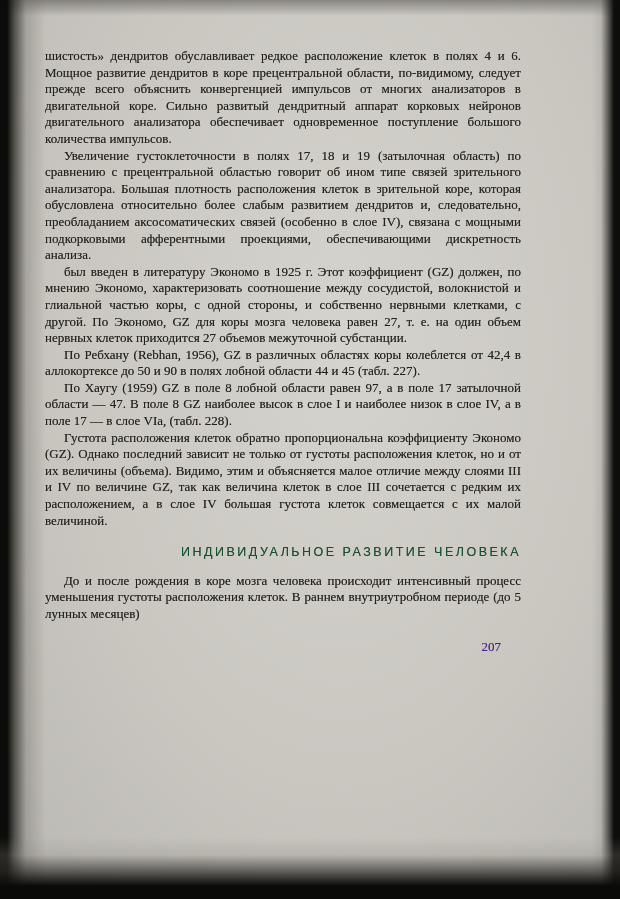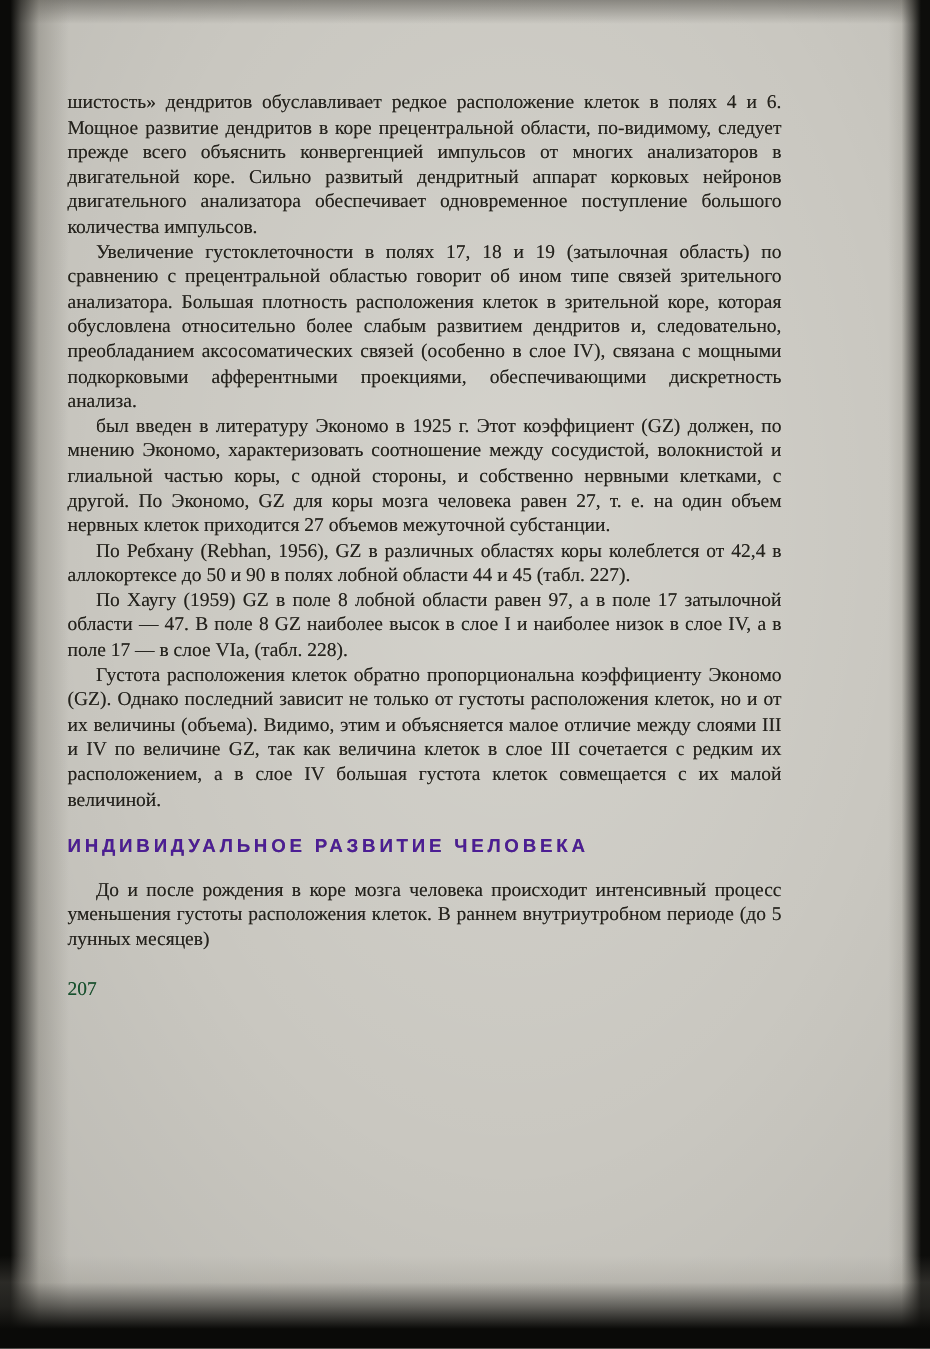--- a/index.html
+++ b/index.html
@@ -38,21 +38,21 @@
   .edge-bottom {
     position:absolute; left:0; right:0; bottom:0; height:62px;
     background:linear-gradient(0deg,
       #0a0a08 0px, #0a0a08 13px,
       rgba(45,44,40,0.65) 28px,
       rgba(140,137,128,0.25) 44px,
       rgba(200,198,191,0) 62px);
   }
   .text-block {
     position:absolute;
-    left:45px; top:60px; width:476px;
+    left:45px; top:48px; width:476px;
     color:#24221c;
     font-size:13px;
     line-height:16.6px;
     text-align:justify;
     text-shadow: 0 0 0.4px rgba(40,38,32,0.55);
   }
   .para { margin:0; text-indent:19px; }
   .para.no-indent { text-indent:0; }
   .frac {
     display:inline-block;
@@ -60,34 +60,34 @@
     text-align:center;
     font-size:11px;
     line-height:12.5px;
     margin:0 4px;
     text-indent:0;
   }
   .frac .num { display:block; border-bottom:1px solid #24221c; padding:0 2px 1px; }
   .frac .den { display:block; padding-top:1px; }
   .section-heading {
     margin:15px 0 12px;
-    text-align:left;
+    text-align:right;
     text-indent:0;
     font-family:"Liberation Sans", sans-serif;
-    font-weight:bold;
+    font-weight:normal;
     font-size:12.5px;
     letter-spacing:2.5px;
-    color:#4c1d95;
+    color:#14532d;
   }
   .page-number {
     margin-top:16px;
-    text-align:left;
+    text-align:right;
     padding-right:20px;
     font-size:13px;
-    color:#14532d;
+    color:#4c1d95;
   }
 </style>
 </head>
 <body>
 
 <div class="scan">
   <div class="paper-sheen"></div>
 
   <div class="text-block">
 

